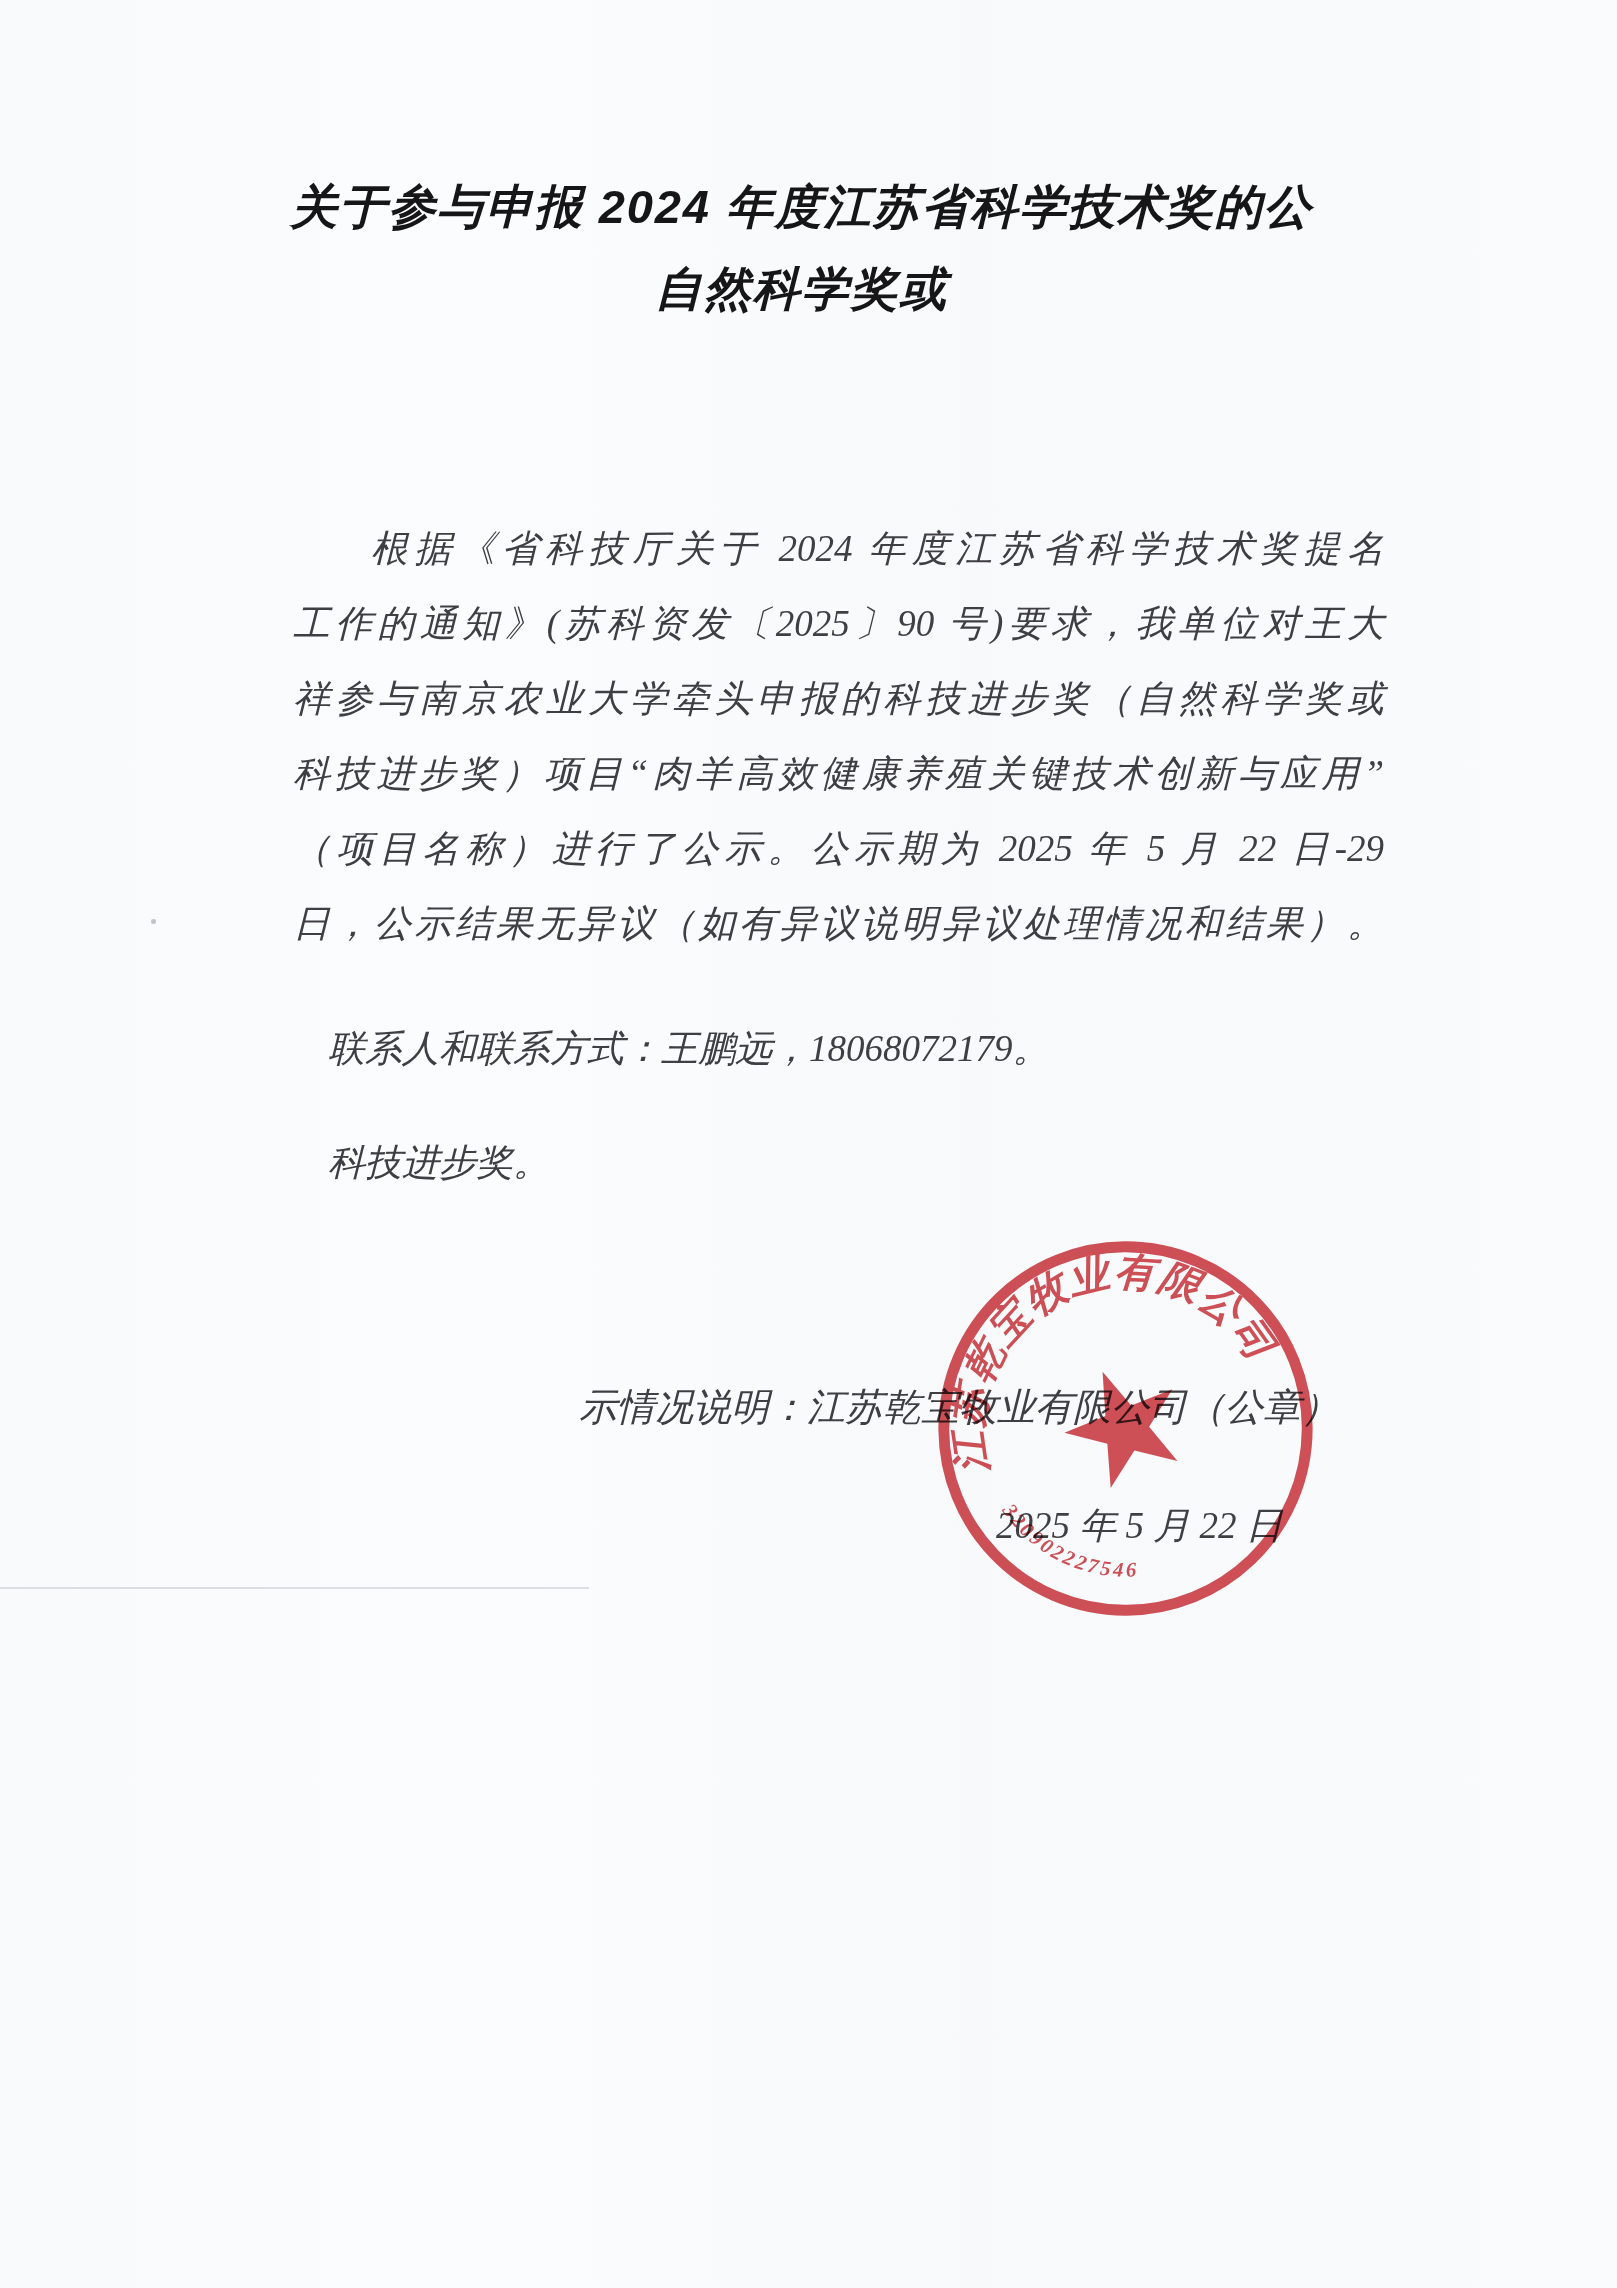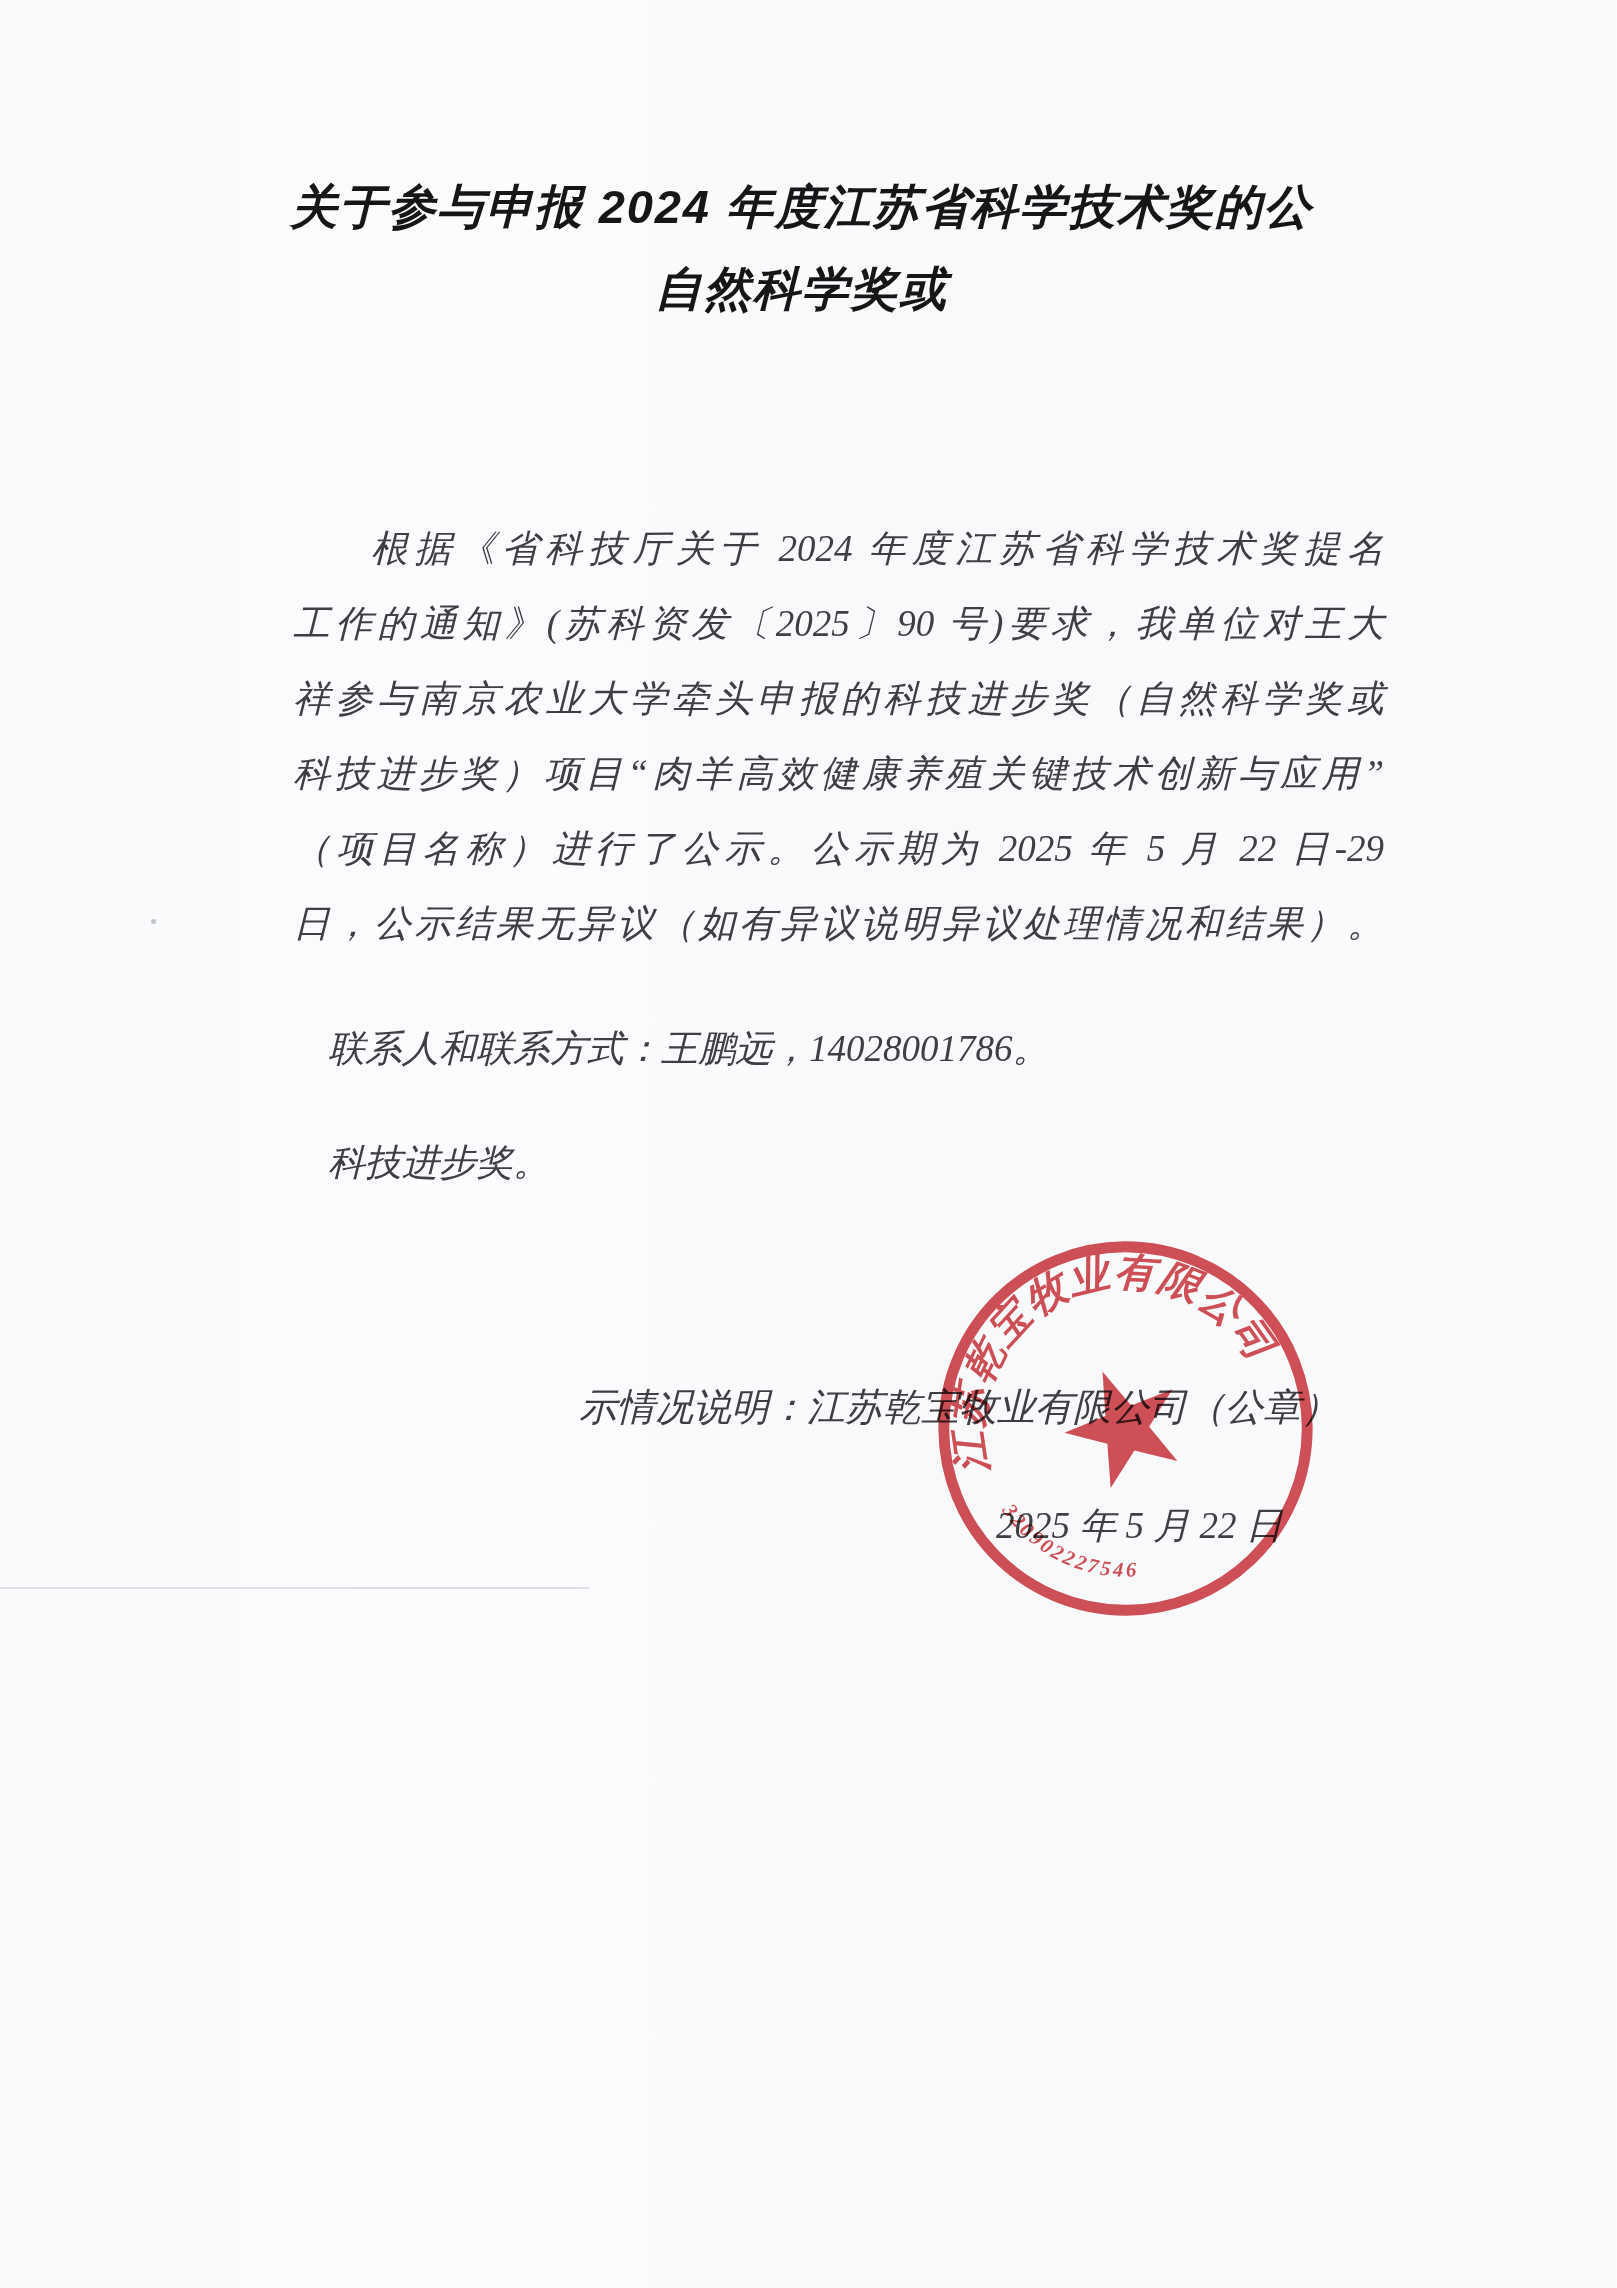--- a/index.html
+++ b/index.html
@@ -86,21 +86,21 @@
 
   <div class="body-block">
     <div class="body-line indent">根据《省科技厅关于 2024 年度江苏省科学技术奖提名</div>
     <div class="body-line">工作的通知》(苏科资发〔2025〕90 号)要求，我单位对王大</div>
     <div class="body-line">祥参与南京农业大学牵头申报的科技进步奖（自然科学奖或</div>
     <div class="body-line">科技进步奖）项目“肉羊高效健康养殖关键技术创新与应用”</div>
     <div class="body-line">（项目名称）进行了公示。公示期为 2025 年 5 月 22 日-29</div>
     <div class="body-line">日，公示结果无异议（如有异议说明异议处理情况和结果）。</div>
   </div>
 
-  <div class="contact-line">联系人和联系方式：王鹏远，14028001786。</div>
+  <div class="contact-line">联系人和联系方式：王鹏远，18068072179。</div>
 
   <div class="closing-line">科技进步奖。</div>
 
   <div class="signature-line">示情况说明：江苏乾宝牧业有限公司（公章）</div>
 
   <div class="date-line">2025 年 5 月 22 日</div>
 
   <svg class="seal" viewBox="0 0 400 400">
     <defs>
       <path id="sealNameArc" d="M 55.6 187.4 A 145 145 0 0 1 344.4 187.4" fill="none"></path>

